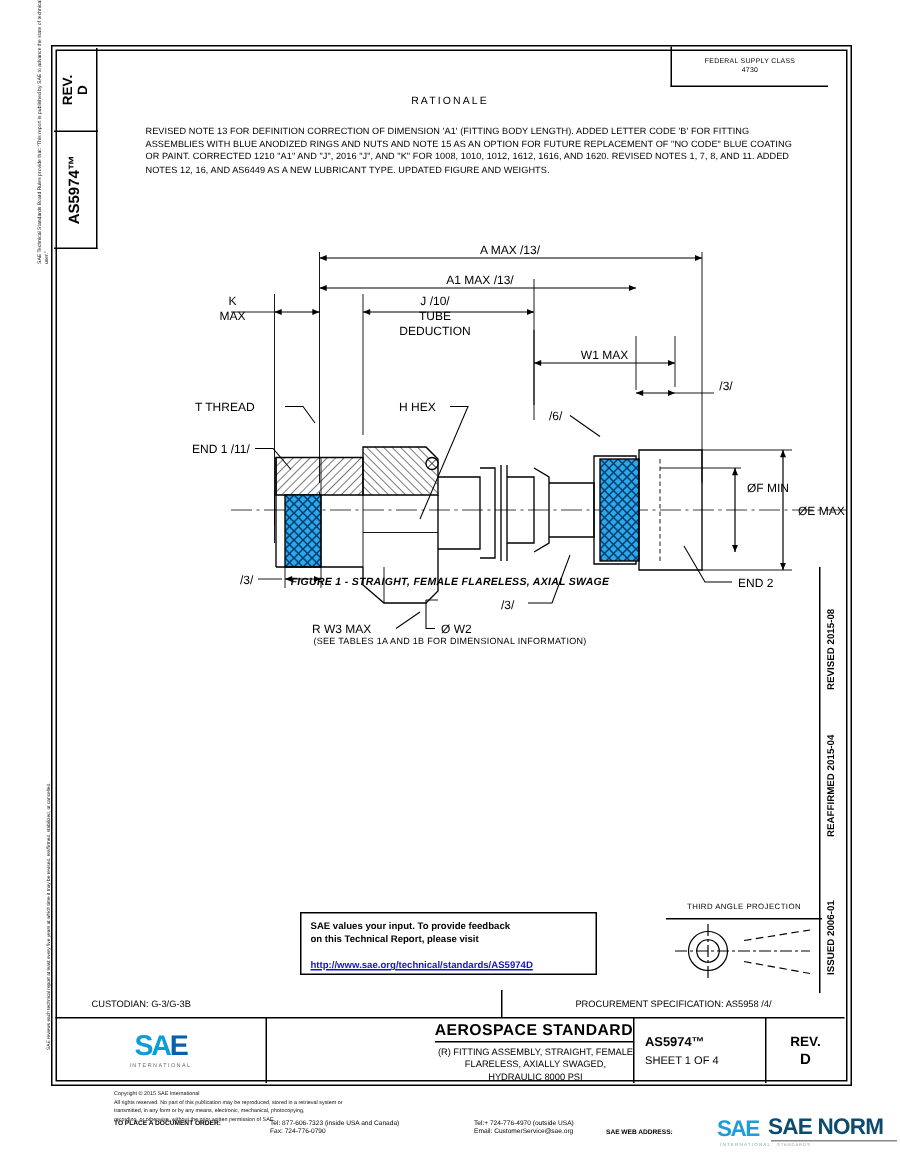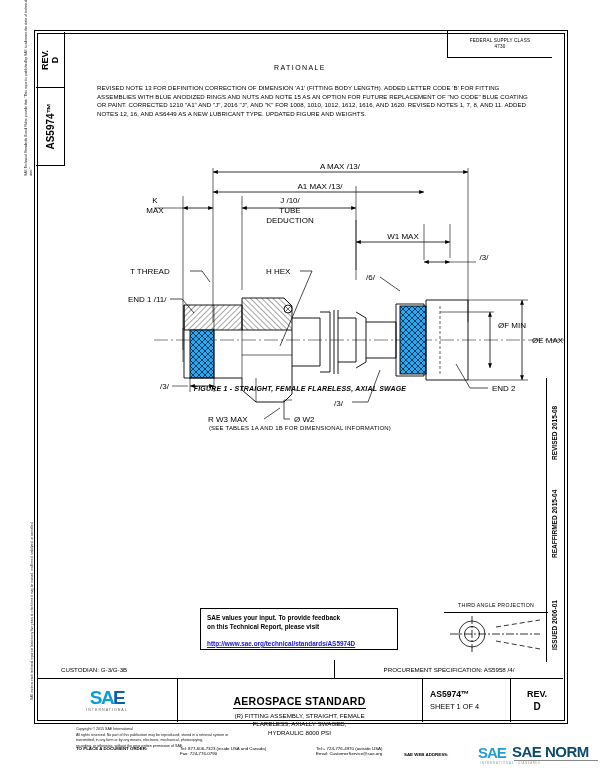--- a/index.html
+++ b/index.html
@@ -83,21 +83,21 @@
            padding-left:24px;box-sizing:border-box;font-size:6.2px;}
   .tb-proc{position:absolute;left:298px;top:0;width:228px;height:18px;
            display:flex;align-items:center;justify-content:center;font-size:6.2px;}
 
   .tb-row2{position:absolute;left:37px;top:678px;width:526px;height:44px;}
   .tb-logo{position:absolute;left:0;top:0;width:140px;height:44px;
            border-right:1.3px solid #000;display:flex;flex-direction:column;
            align-items:center;justify-content:center;}
   .tb-title{position:absolute;left:140px;top:0;width:246px;height:44px;
             border-right:1.3px solid #000;display:flex;flex-direction:column;
-            align-items:center;justify-content:flex-start;padding-top:17px;box-sizing:border-box;}
+            align-items:flex-end;justify-content:flex-start;padding-top:3px;box-sizing:border-box;}
   .tb-title .h{font-size:10.5px;font-weight:bold;letter-spacing:.3px;
                border-bottom:1.1px solid #000;padding-bottom:1px;}
   .tb-title .s{font-size:6.2px;line-height:8.4px;text-align:center;margin-top:3px;}
   .tb-num{position:absolute;left:386px;top:0;width:88px;height:44px;
           border-right:1.3px solid #000;display:flex;flex-direction:column;
           align-items:flex-start;justify-content:center;padding-left:7px;box-sizing:border-box;}
   .tb-num .n{font-size:8.6px;font-weight:bold;}
   .tb-num .sh{font-size:7.4px;margin-top:3px;}
   .tb-rev{position:absolute;left:474px;top:0;width:52px;height:44px;
           display:flex;flex-direction:column;align-items:center;justify-content:center;}

